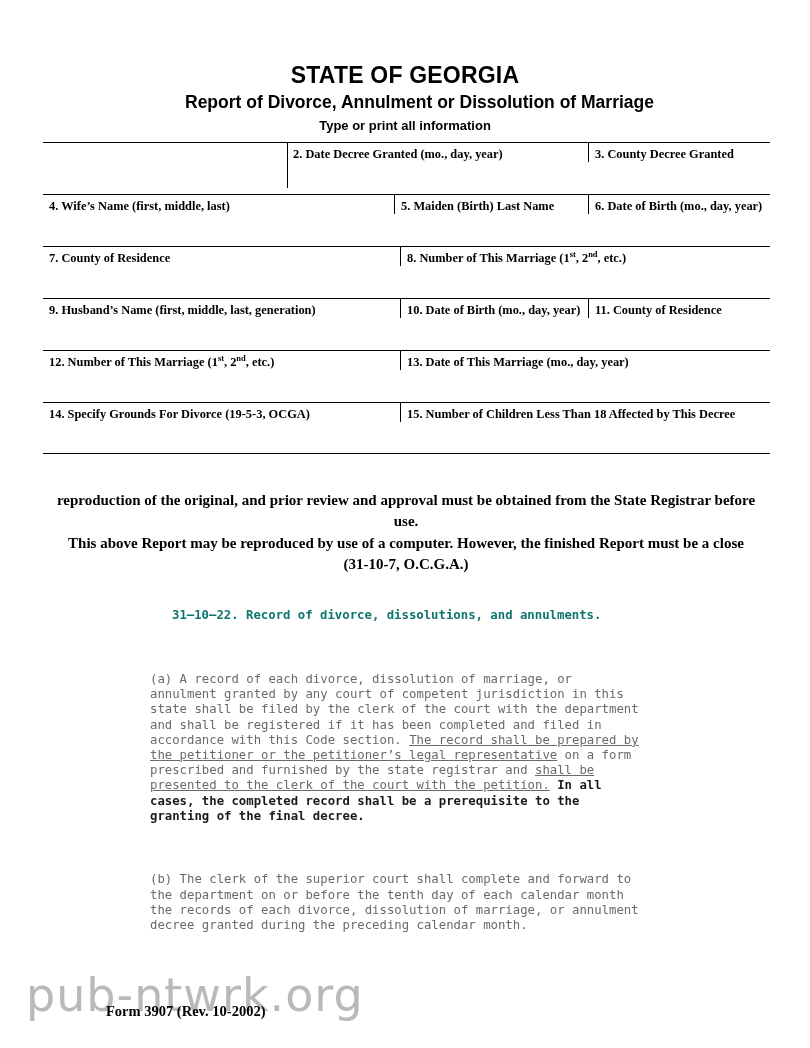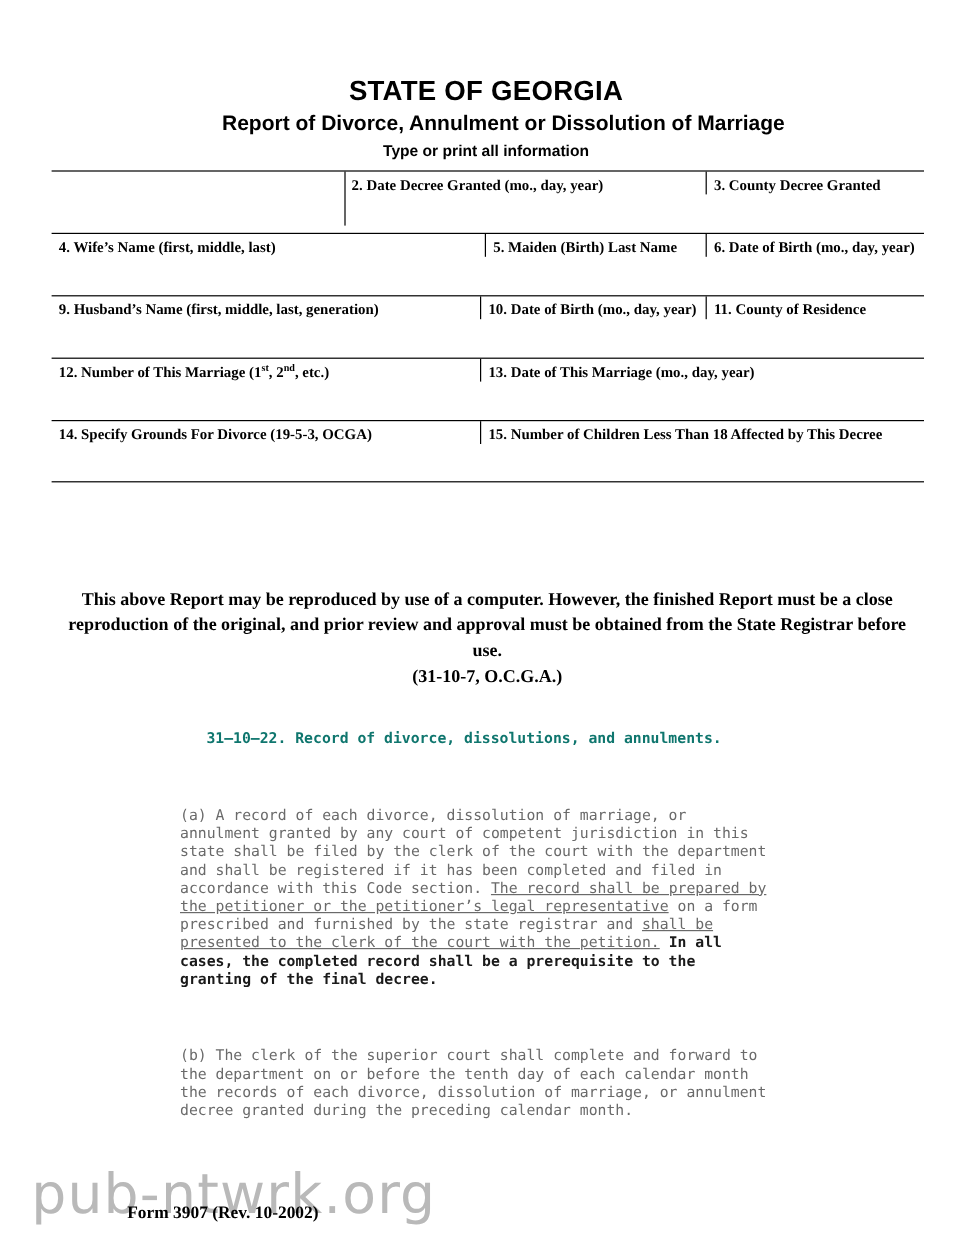--- a/index.html
+++ b/index.html
@@ -180,46 +180,50 @@
   <div class="form-table">
 
     <div class="frow" style="height:52px;">
       <div class="vrule-short" style="left:244px; height:45px;"></div>
       <div class="fcell" style="left:244px; width:301px;">2. Date Decree Granted (mo., day, year)</div>
       <div class="fcell divider" style="left:545px; width:182px;">3. County Decree Granted</div>
     </div>
 
     <div class="frow" style="height:52px;">
       <div class="fcell" style="left:0; width:357px;">4. Wife’s Name (first, middle, last)</div>
-      <div class="fcell divider" style="left:361px; width:188px;">5. Maiden (Birth) Last Name</div>
+      <div class="fcell divider" style="left:351px; width:188px;">5. Maiden (Birth) Last Name</div>
       <div class="fcell divider" style="left:545px; width:182px;">6. Date of Birth (mo., day, year)</div>
     </div>
 
+    <div class="frow" style="height:52px;">
+      <div class="fcell" style="left:0; width:357px;">7. County of Residence</div>
+      <div class="fcell divider" style="left:357px; width:370px;"><span>8. Number of This Marriage (1</span><sup>st</sup><span>, 2</span><sup>nd</sup><span>, etc.)</span></div>
+    </div>
 
     <div class="frow" style="height:52px;">
       <div class="fcell" style="left:0; width:357px;">9. Husband’s Name (first, middle, last, generation)</div>
       <div class="fcell divider" style="left:357px; width:188px;">10. Date of Birth (mo., day, year)</div>
       <div class="fcell divider" style="left:545px; width:182px;">11. County of Residence</div>
     </div>
 
     <div class="frow" style="height:52px;">
       <div class="fcell" style="left:0; width:357px;"><span>12. Number of This Marriage (1</span><sup>st</sup><span>, 2</span><sup>nd</sup><span>, etc.)</span></div>
       <div class="fcell divider" style="left:357px; width:370px;">13. Date of This Marriage (mo., day, year)</div>
     </div>
 
     <div class="frow last" style="height:52px;">
       <div class="fcell" style="left:0; width:357px;">14. Specify Grounds For Divorce (19-5-3, OCGA)</div>
       <div class="fcell divider" style="left:357px; width:370px;">15. Number of Children Less Than 18 Affected by This Decree</div>
     </div>
 
   </div>
 
   <div class="notice">
+    <div>reproduction of the original, and prior review and approval must be obtained from the State Registrar before use.</div>
     <div>This above Report may be reproduced by use of a computer. However, the finished Report must be a close</div>
-    <div>reproduction of the original, and prior review and approval must be obtained from the State Registrar before use.</div>
     <div>(31-10-7, O.C.G.A.)</div>
   </div>
 
   <div class="statute">
     <div class="statute-heading">31–10–22. Record of divorce, dissolutions, and annulments.</div>
     <div class="statute-para"><span>(a) A record of each divorce, dissolution of marriage, or
 annulment granted by any court of competent jurisdiction in this
 state shall be filed by the clerk of the court with the department
 and shall be registered if it has been completed and filed in
 accordance with this Code section. </span><span class="u">The record shall be prepared by

